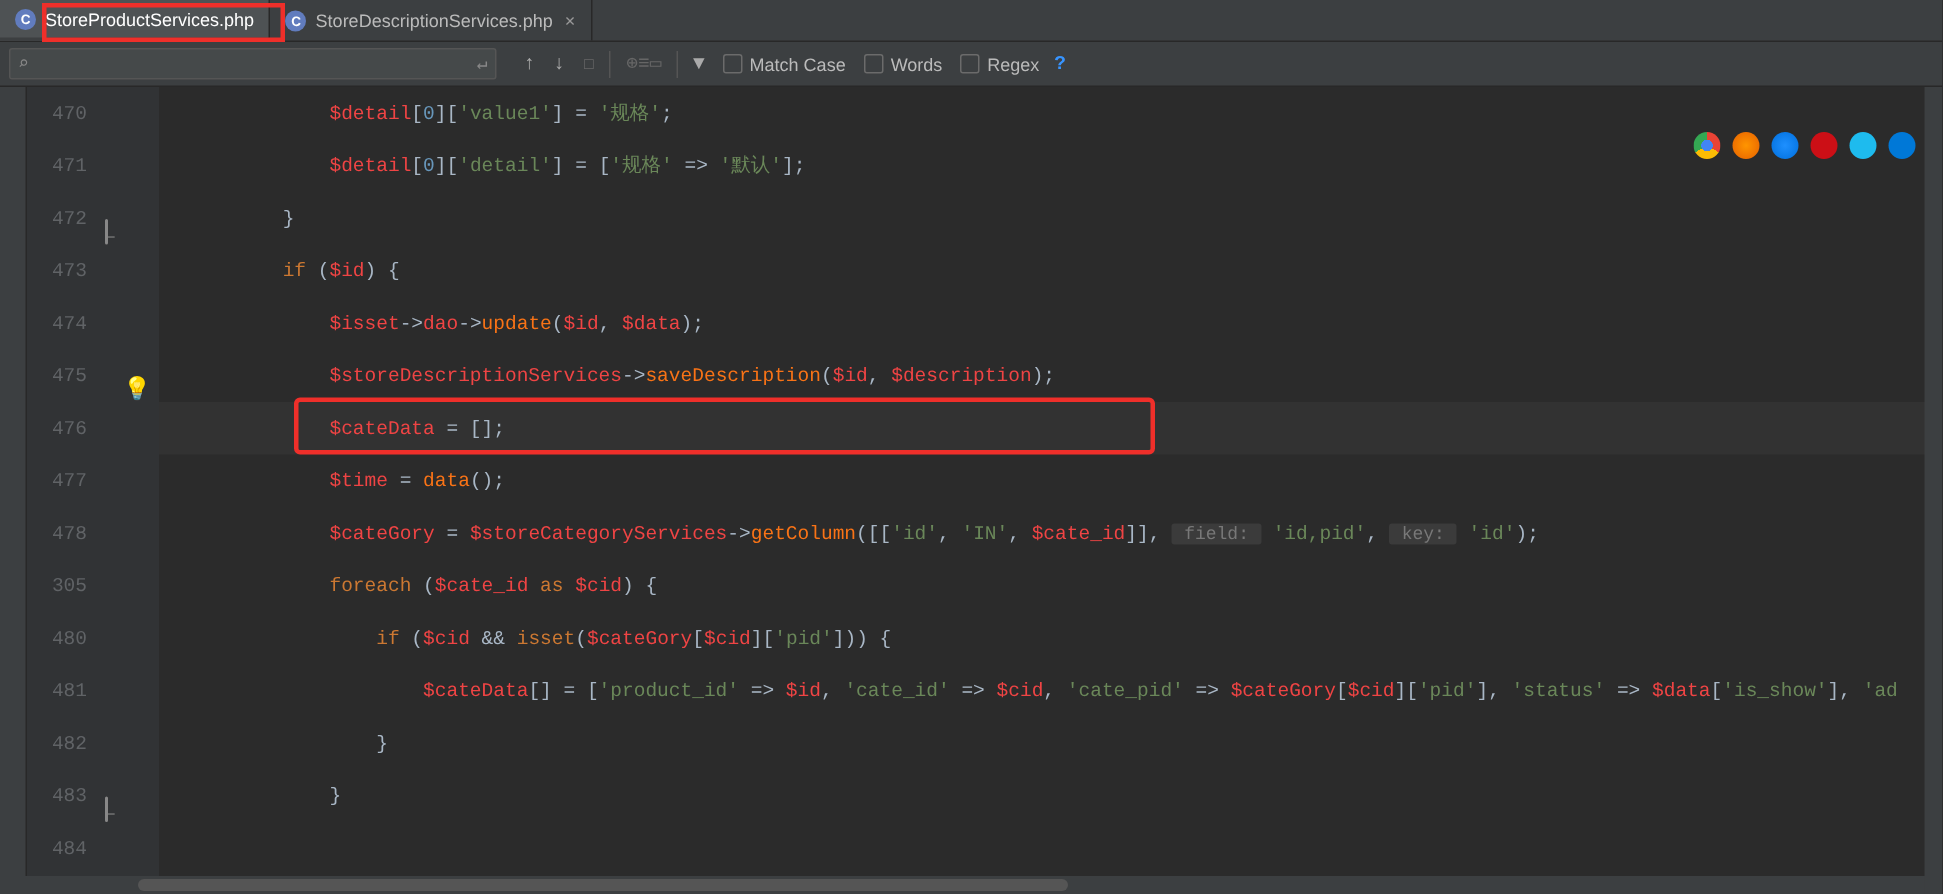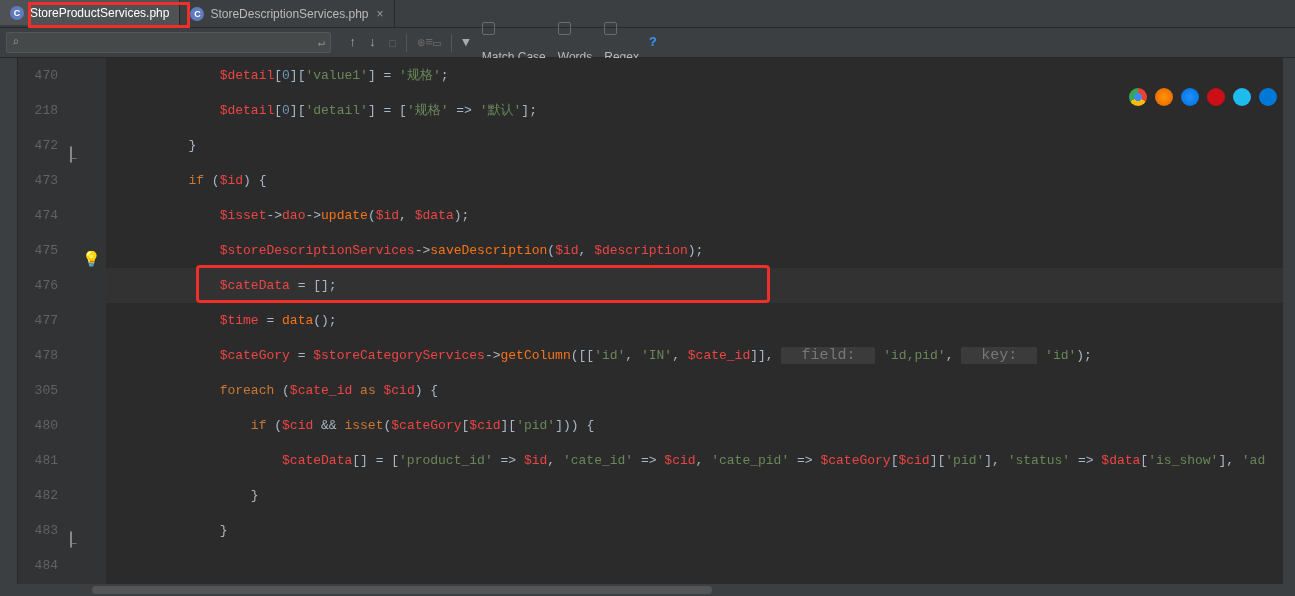--- a/index.html
+++ b/index.html
@@ -13,21 +13,21 @@
 
 .search-bar { height:30px; background:#3c3f41; display:flex; align-items:center; border-bottom:1px solid #282828; padding-left:6px; }
 .search-field { width:325px; height:21px; background:#45494a; border:1px solid #555; border-radius:2px; padding:0 5px; display:flex; align-items:center; justify-content:space-between; }
 .search-icon { color:#888; font-size:12px; }
 .enter-icon { color:#888; font-size:12px; }
 .nav-arrows { display:flex; gap:12px; margin-left:18px; align-items:center; }
 .nav-ico { color:#aaa; cursor:pointer; }
 .nav-ico.disabled { color:#666; }
 .sep { width:1px; height:18px; background:#555; margin:0 10px; }
 .filter-ico { color:#aaa; }
-.chk-group { display:flex; align-items:flex-start; margin-left:12px; gap:15px;flex-direction:column; }
+.chk-group { display:flex; align-items:flex-start; margin-left:12px; gap:5px; }
 .chk { width:13px; height:13px; border:1px solid #6b6b6b; border-radius:2px; }
 .chk-label { font-size:12px; color:#bbb; font-family:"Segoe UI",Arial,sans-serif; }
 .help-ico { color:#3794ff; margin-left:10px; font-weight:bold; }
 
 .editor-wrap { position:absolute; top:58px; bottom:12px; left:0; right:0; display:flex; }
 
 .left-strip { width:18px; background:#3c3f41; border-right:1px solid #282828; }
 
 .gutter { width:56px; background:#313335; text-align:right; padding-right:16px; color:#606366; user-select:none; }
 .gutter-line { height:35px; line-height:35px; position:relative; }
@@ -42,21 +42,21 @@
 .code-line { height:35px; line-height:35px; white-space:pre; }
 .hl-line { background:#323232; position:absolute; left:0; right:0; height:35px; top:210px; z-index:0; }
 .code-line span { position:relative; z-index:1; }
 
 .c-var { color:#ef4444; }
 .c-op { color:#a9b7c6; }
 .c-num { color:#6897bb; }
 .c-str { color:#6a8759; }
 .c-kw { color:#cc7832; }
 .c-fn { color:#f97316; }
-.c-hint { color:#787878; background:#3b3b3b; padding:0 20px; border-radius:2px; font-size:15px; }
+.c-hint { color:#787878; background:#3b3b3b; padding:0 8px; border-radius:2px; font-size:12px; }
 .c-br { color:#a9b7c6; }
 
 .scrollbar-v { position:absolute; right:0; top:58px; bottom:12px; width:12px; background:#3c3f41; }
 .scrollbar-h { position:absolute; left:86px; right:12px; bottom:0; height:12px; background:#3c3f41; }
 .scrollbar-h .thumb { position:absolute; left:6px; width:620px; height:8px; top:2px; background:#555; border-radius:4px; }
 .bottom-strip { position:absolute; left:0; right:0; bottom:0; height:12px; background:#3c3f41; }
 
 .browser-icons { position:absolute; top:88px; right:18px; display:flex; gap:8px; z-index:5; }
 .br-ico { width:18px; height:18px; border-radius:50%; }
 .chrome { background:radial-gradient(circle at 50% 50%, #4285f4 30%, transparent 31%), conic-gradient(#ea4335 0 120deg,#fbbc05 120deg 240deg,#34a853 240deg 360deg); }
@@ -116,21 +116,21 @@
     <span class="chk"></span>
     <span class="chk-label">Regex</span>
   </div>
   <span class="help-ico">?</span>
 </div>
 
 <div class="editor-wrap">
   <div class="left-strip"></div>
   <div class="gutter">
     <div class="gutter-line"><span>470</span></div>
-    <div class="gutter-line"><span>218</span></div>
+    <div class="gutter-line"><span>471</span></div>
     <div class="gutter-line"><span>472</span><span class="fold-col"><span class="fold minus"></span></span></div>
     <div class="gutter-line"><span>473</span></div>
     <div class="gutter-line"><span>474</span></div>
     <div class="gutter-line"><span>475</span></div>
     <div class="gutter-line"><span>476</span></div>
     <div class="gutter-line"><span>477</span></div>
     <div class="gutter-line"><span>478</span></div>
     <div class="gutter-line"><span>305</span></div>
     <div class="gutter-line"><span>480</span></div>
     <div class="gutter-line"><span>481</span></div>

